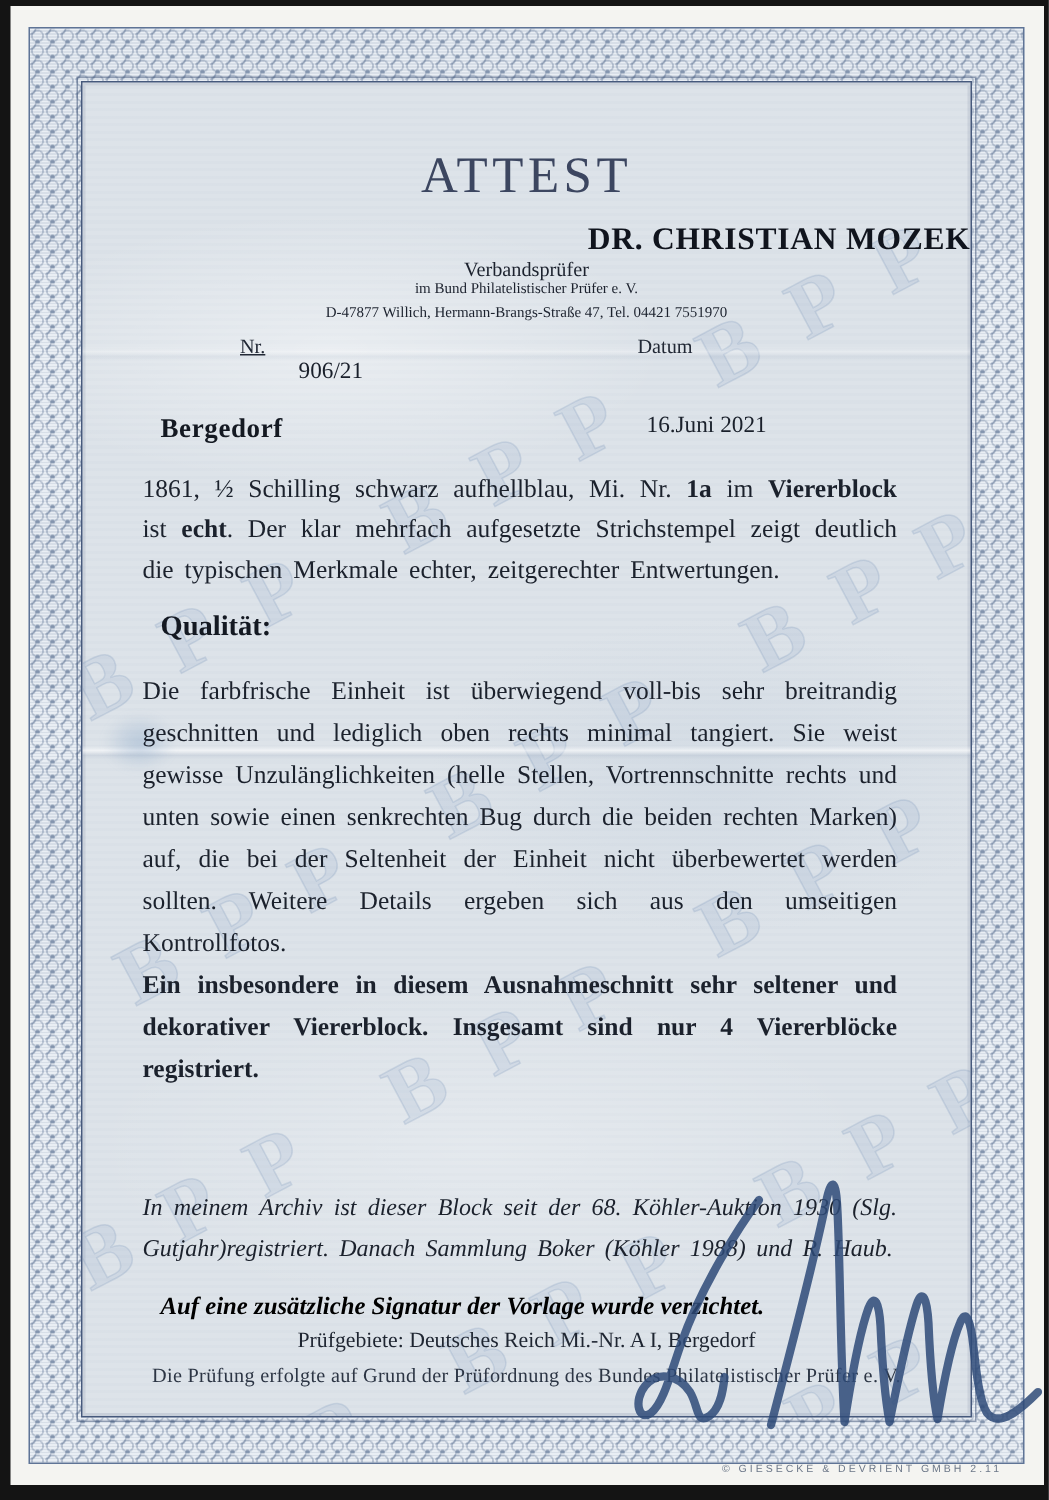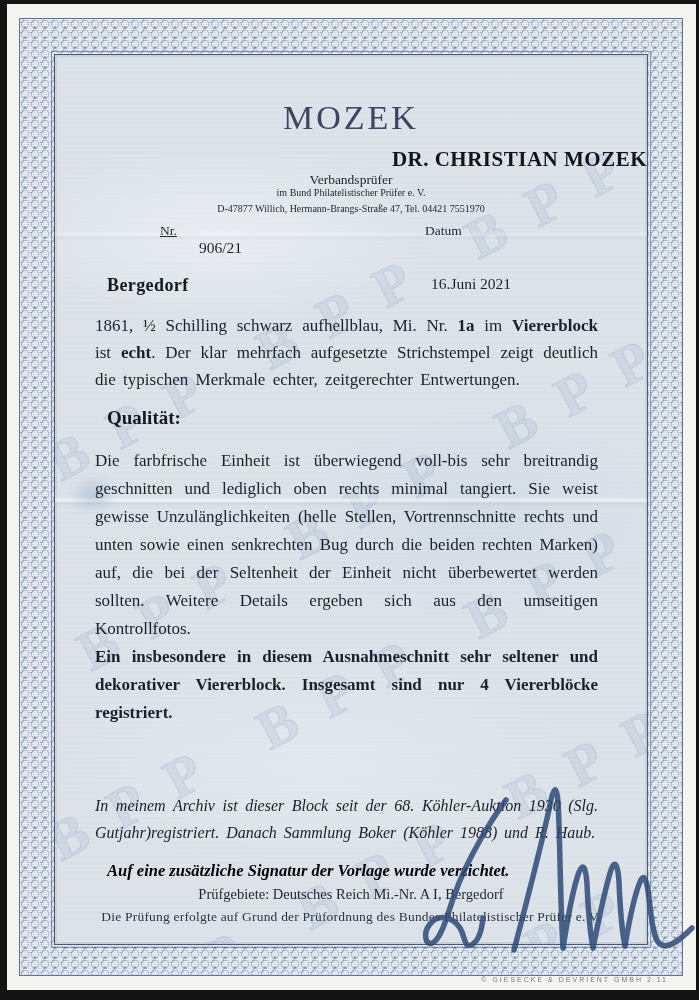--- a/index.html
+++ b/index.html
@@ -69,21 +69,21 @@
         <div class="wm" style="left:-70px;top:110px;">BPP  BPP  BPP  BPP  BPP</div>
         <div class="wm" style="left:-40px;top:300px;">BPP  BPP  BPP  BPP  BPP</div>
         <div class="wm" style="left:-70px;top:490px;">BPP  BPP  BPP  BPP  BPP</div>
         <div class="wm" style="left:-30px;top:670px;">BPP  BPP  BPP  BPP  BPP</div>
         <div class="wm" style="left:-70px;top:850px;">BPP  BPP  BPP  BPP  BPP</div>
 
         <div class="crease" style="top:176px;opacity:.5;"></div>
         <div class="crease" style="top:442px;"></div>
         <div class="smudge" style="left:6px;top:414px;width:64px;height:52px;"></div>
 
-        <div class="abs ctr title" style="top:44px;">MOZEK</div>
+        <div class="abs ctr title" style="top:44px;">ATTEST</div>
         <div class="abs ctr name" style="top:92px;text-align:right;">DR. CHRISTIAN MOZEK</div>
         <div class="abs ctr small" style="top:117px;">Verbandsprüfer</div>
         <div class="abs ctr med" style="top:132px;">im Bund Philatelistischer Prüfer e. V.</div>
         <div class="abs ctr med" style="top:148px;">D-47877 Willich, Hermann-Brangs-Straße 47, Tel. 04421 7551970</div>
 
         <div class="abs metalabel" style="left:105px;top:168px;text-decoration:underline;">Nr.</div>
         <div class="abs metaval" style="left:144px;top:184px;">906/21</div>
         <div class="abs metalabel" style="left:370px;top:168px;">Datum</div>
         <div class="abs metaval" style="left:376px;top:184px;margin-top:36px;">16.Juni 2021</div>
 

